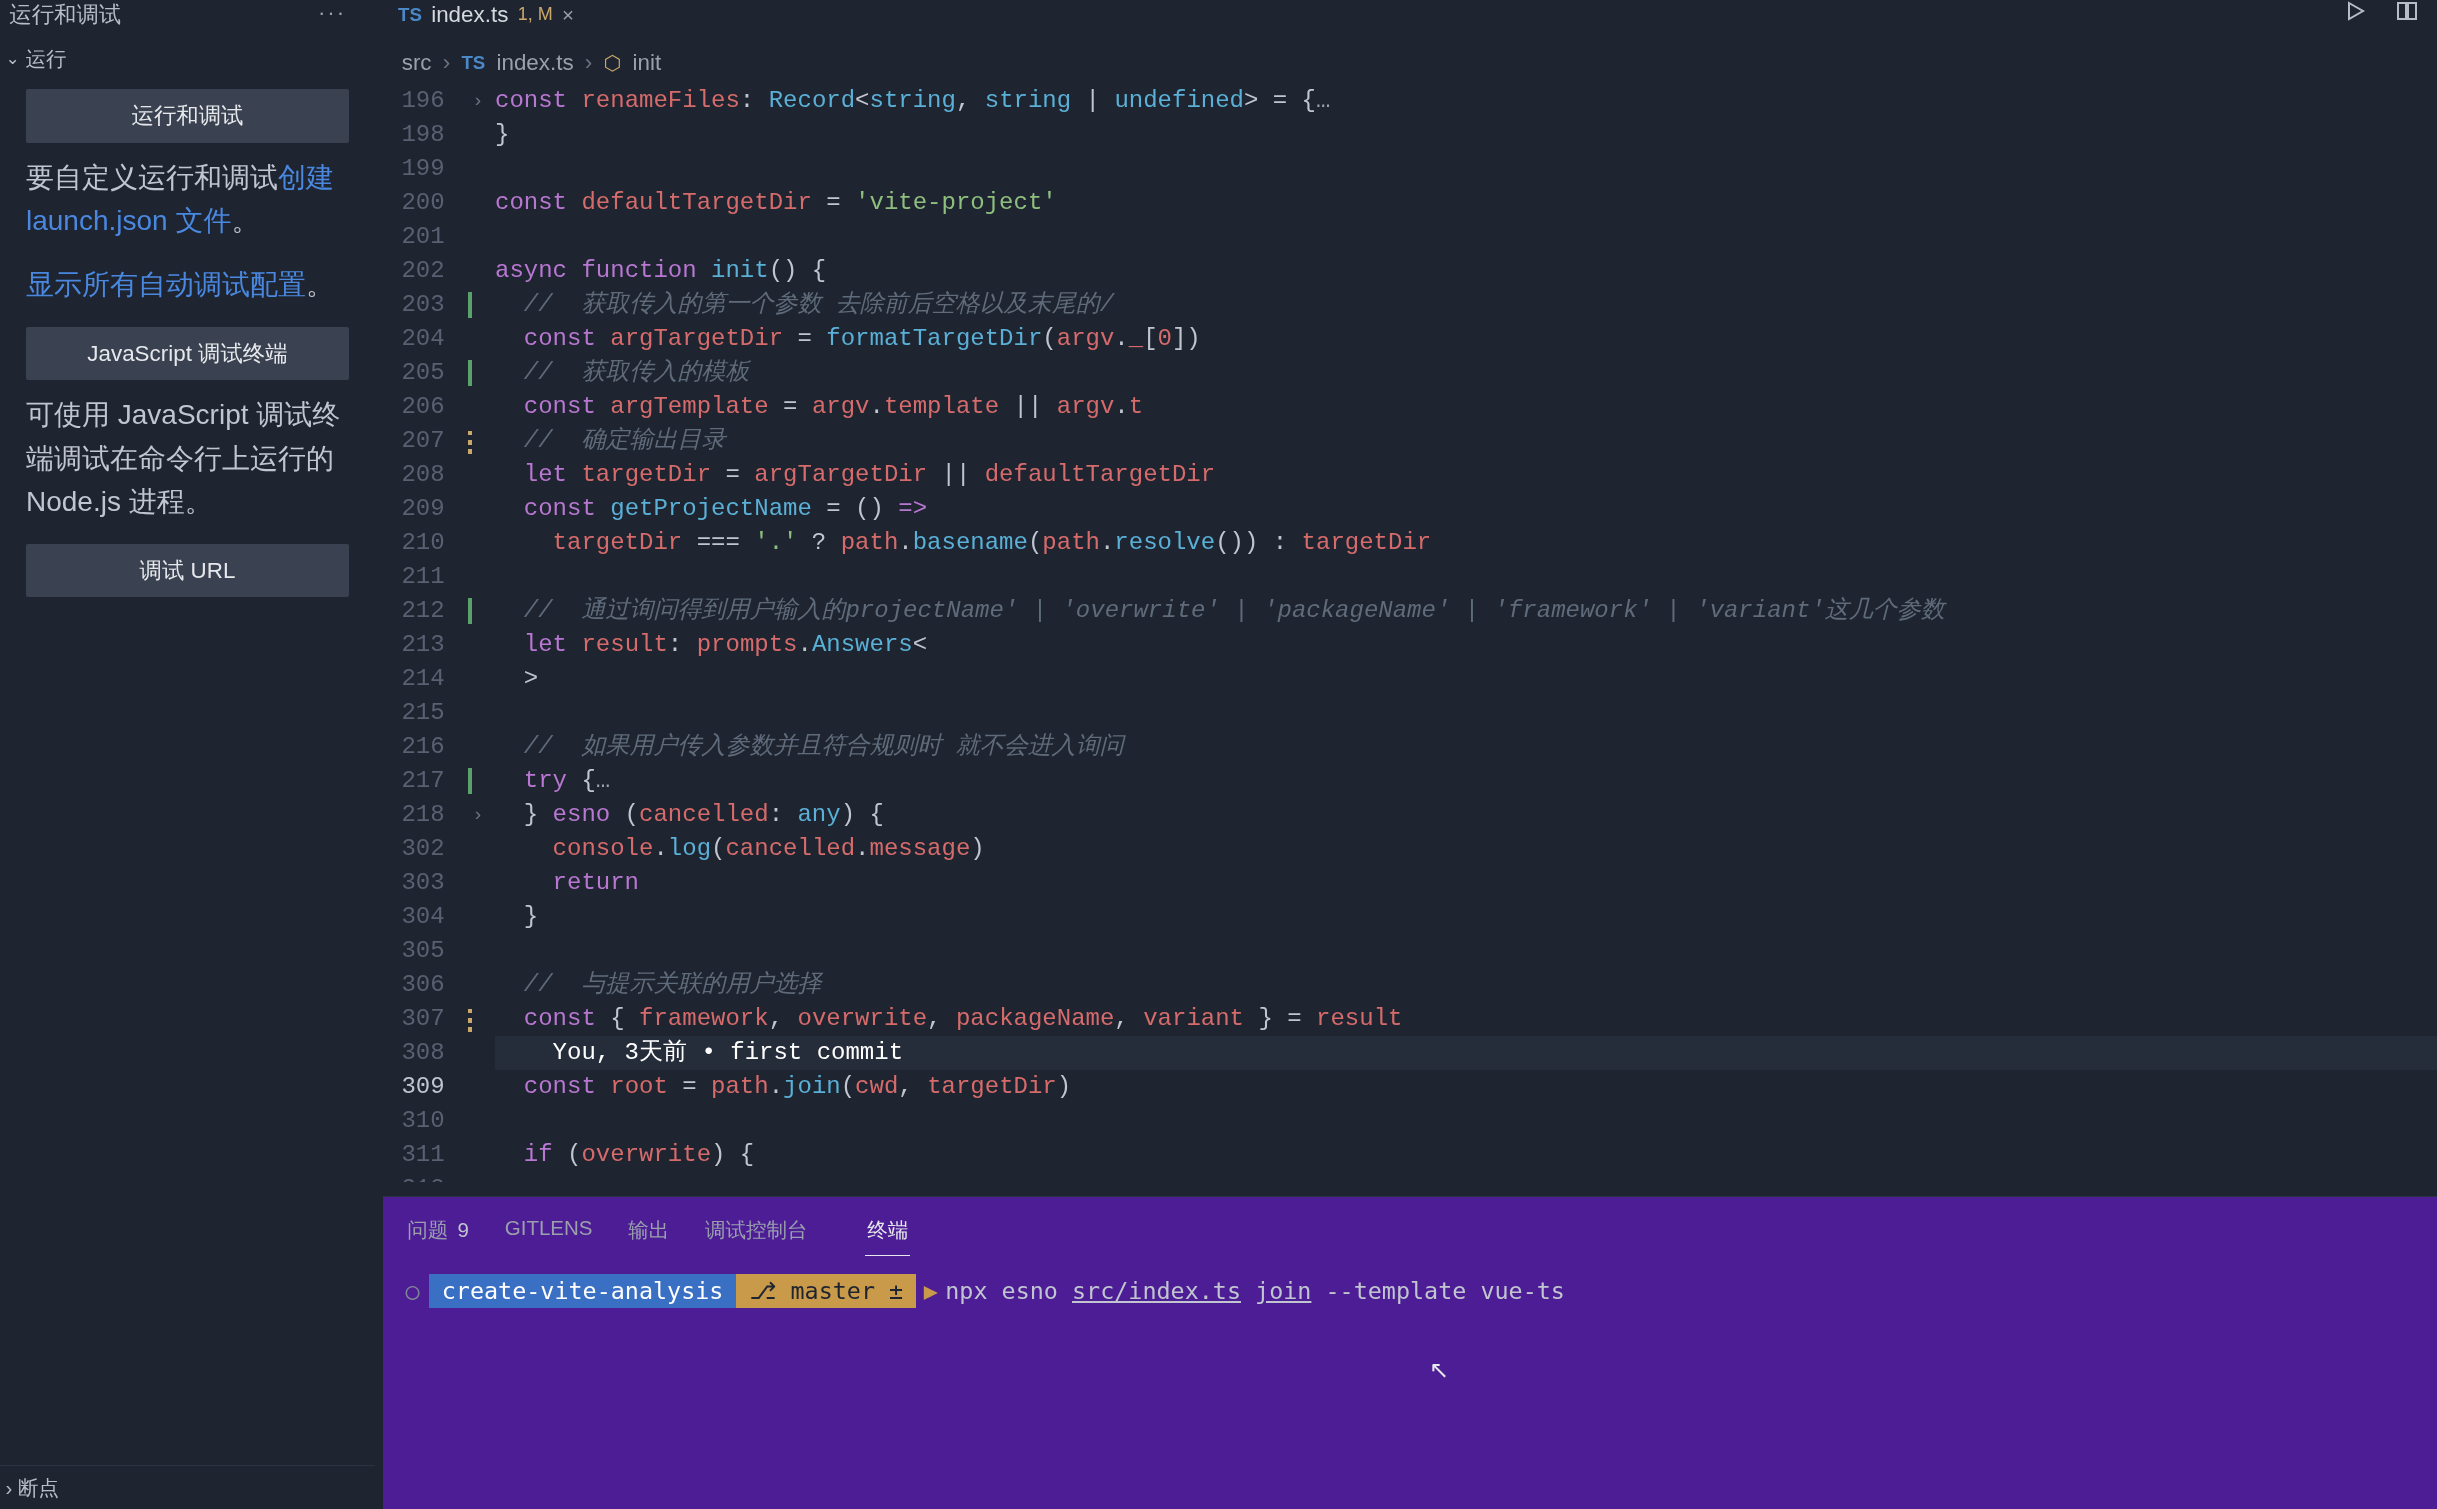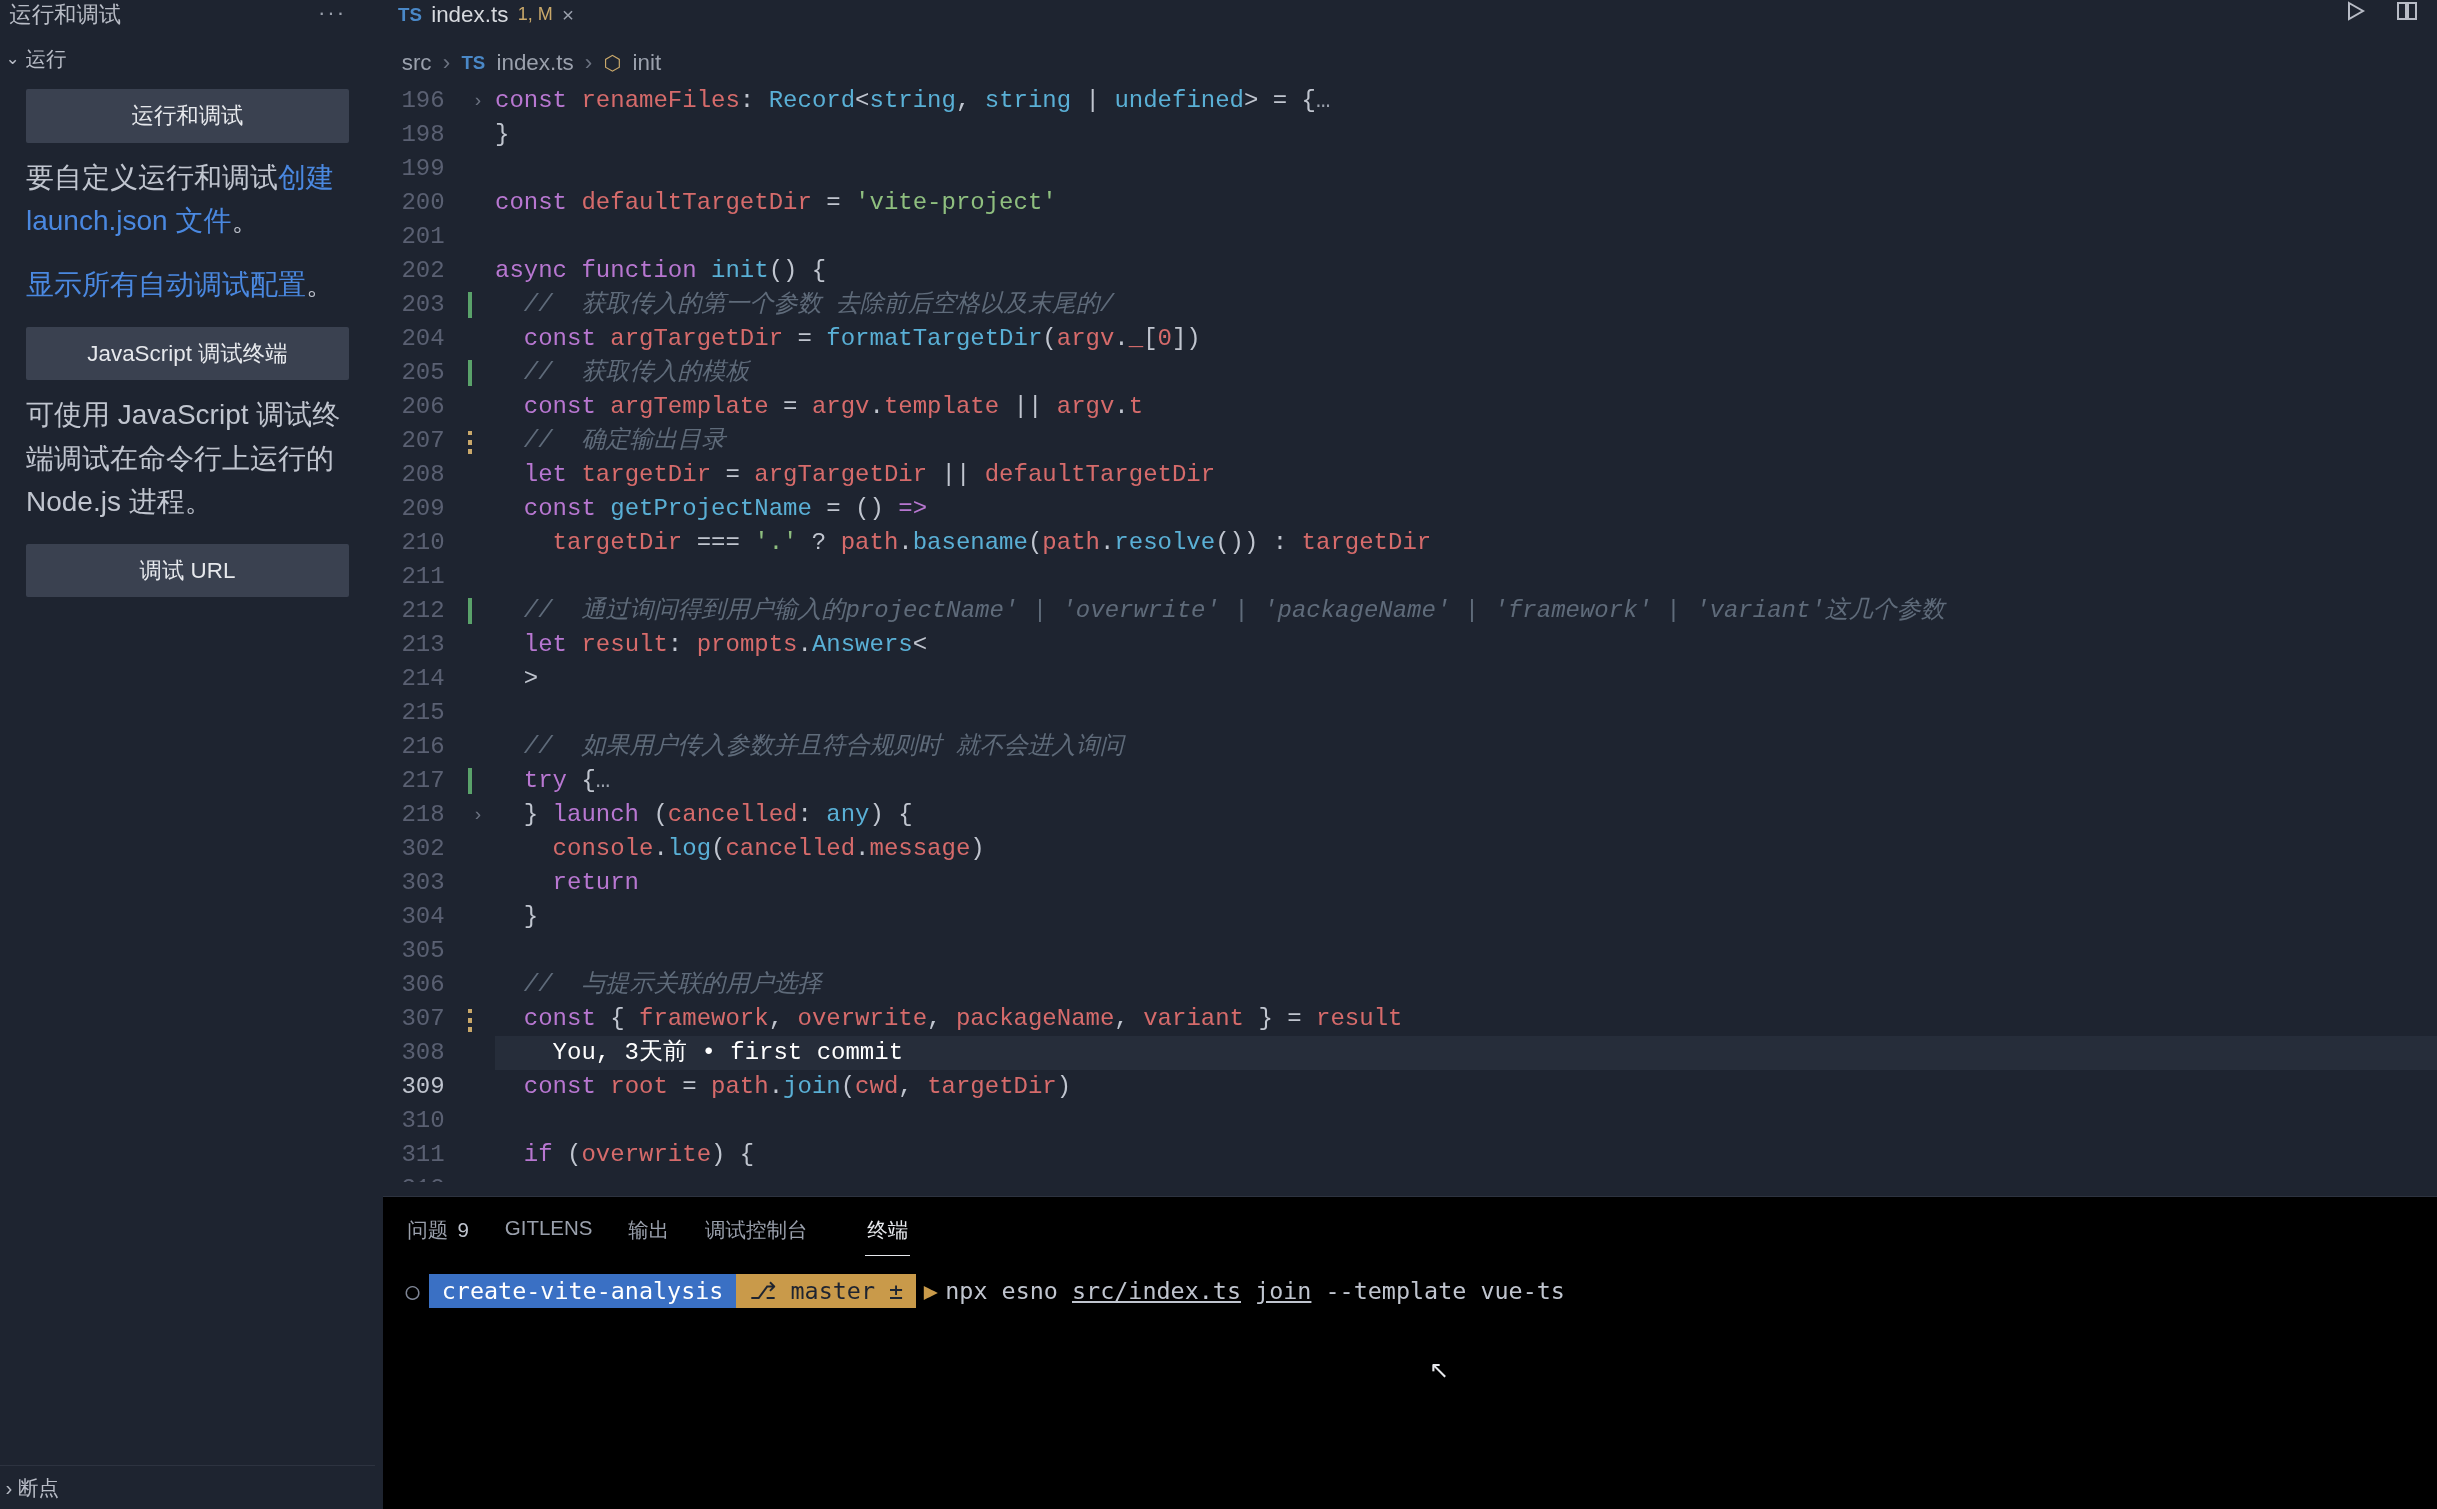--- a/index.html
+++ b/index.html
@@ -93,21 +93,21 @@
 .ty { color: #5ab0d6; }
 .num { color: #d66b6b; }
 .prop { color: #d66b6b; }
 .annot { color: #ffffff; }
 .punc { color: #9aa0ac; }
 
 
 .bottom-panel {
   position: absolute; left: 383px; right: 0; bottom: 0; height: 313px;
   border-top: 0.9px solid #2d3340;
-  background: #000000;
+  background: #4c1d95;
 }
 .panel-tabs {
   display: flex; gap: 32px; padding: 13px 22.4px 0 22.4px;
   font-size: 20.5px; color: #9aa0ac;
 }
 .panel-tabs .ptab { padding: 5.6px 1.9px 11.2px 1.9px; cursor: pointer; }
 .panel-tabs .ptab.active { color: #e6e8ec; border-bottom: 1.9px solid #e6e8ec; margin-left: 24px; }
 .panel-tabs .badge { margin-left: 9.3px; color: #c0c5cf; }
 .term-body {
   padding: 18.7px 22.4px;
@@ -242,21 +242,21 @@
       <div class="cl">  <span class="kw">let</span> <span class="var">targetDir</span> = <span class="var">argTargetDir</span> || <span class="var">defaultTargetDir</span></div>
       <div class="cl">  <span class="kw">const</span> <span class="fn">getProjectName</span> = () <span class="kw">=&gt;</span></div>
       <div class="cl">    <span class="var">targetDir</span> === <span class="str">'.'</span> ? <span class="var">path</span>.<span class="fn">basename</span>(<span class="var">path</span>.<span class="fn">resolve</span>()) : <span class="var">targetDir</span></div>
       <div class="cl"></div>
       <div class="cl">  <span class="cm">//  通过询问得到用户输入的projectName' | 'overwrite' | 'packageName' | 'framework' | 'variant'这几个参数</span></div>
       <div class="cl">  <span class="kw">let</span> <span class="var">result</span>: <span class="var">prompts</span>.<span class="ty">Answers</span>&lt;</div>
       <div class="cl">  &gt;</div>
       <div class="cl"></div>
       <div class="cl">  <span class="cm">//  如果用户传入参数并且符合规则时 就不会进入询问</span></div>
       <div class="cl">  <span class="kw">try</span> {<span class="punc">…</span></div>
-      <div class="cl">  } <span class="kw">launch</span> (<span class="var">cancelled</span>: <span class="ty">any</span>) {</div>
+      <div class="cl">  } <span class="kw">esno</span> (<span class="var">cancelled</span>: <span class="ty">any</span>) {</div>
       <div class="cl">    <span class="var">console</span>.<span class="fn">log</span>(<span class="var">cancelled</span>.<span class="prop">message</span>)</div>
       <div class="cl">    <span class="kw">return</span></div>
       <div class="cl">  }</div>
       <div class="cl"></div>
       <div class="cl">  <span class="cm">//  与提示关联的用户选择</span></div>
       <div class="cl">  <span class="kw">const</span> { <span class="var">framework</span>, <span class="var">overwrite</span>, <span class="var">packageName</span>, <span class="var">variant</span> } = <span class="var">result</span></div>
       <div class="cl hl">    <span class="annot">You, 3天前 • first commit</span></div>
       <div class="cl">  <span class="kw">const</span> <span class="var">root</span> = <span class="var">path</span>.<span class="fn">join</span>(<span class="var">cwd</span>, <span class="var">targetDir</span>)</div>
       <div class="cl"></div>
       <div class="cl">  <span class="kw">if</span> (<span class="var">overwrite</span>) {</div>

